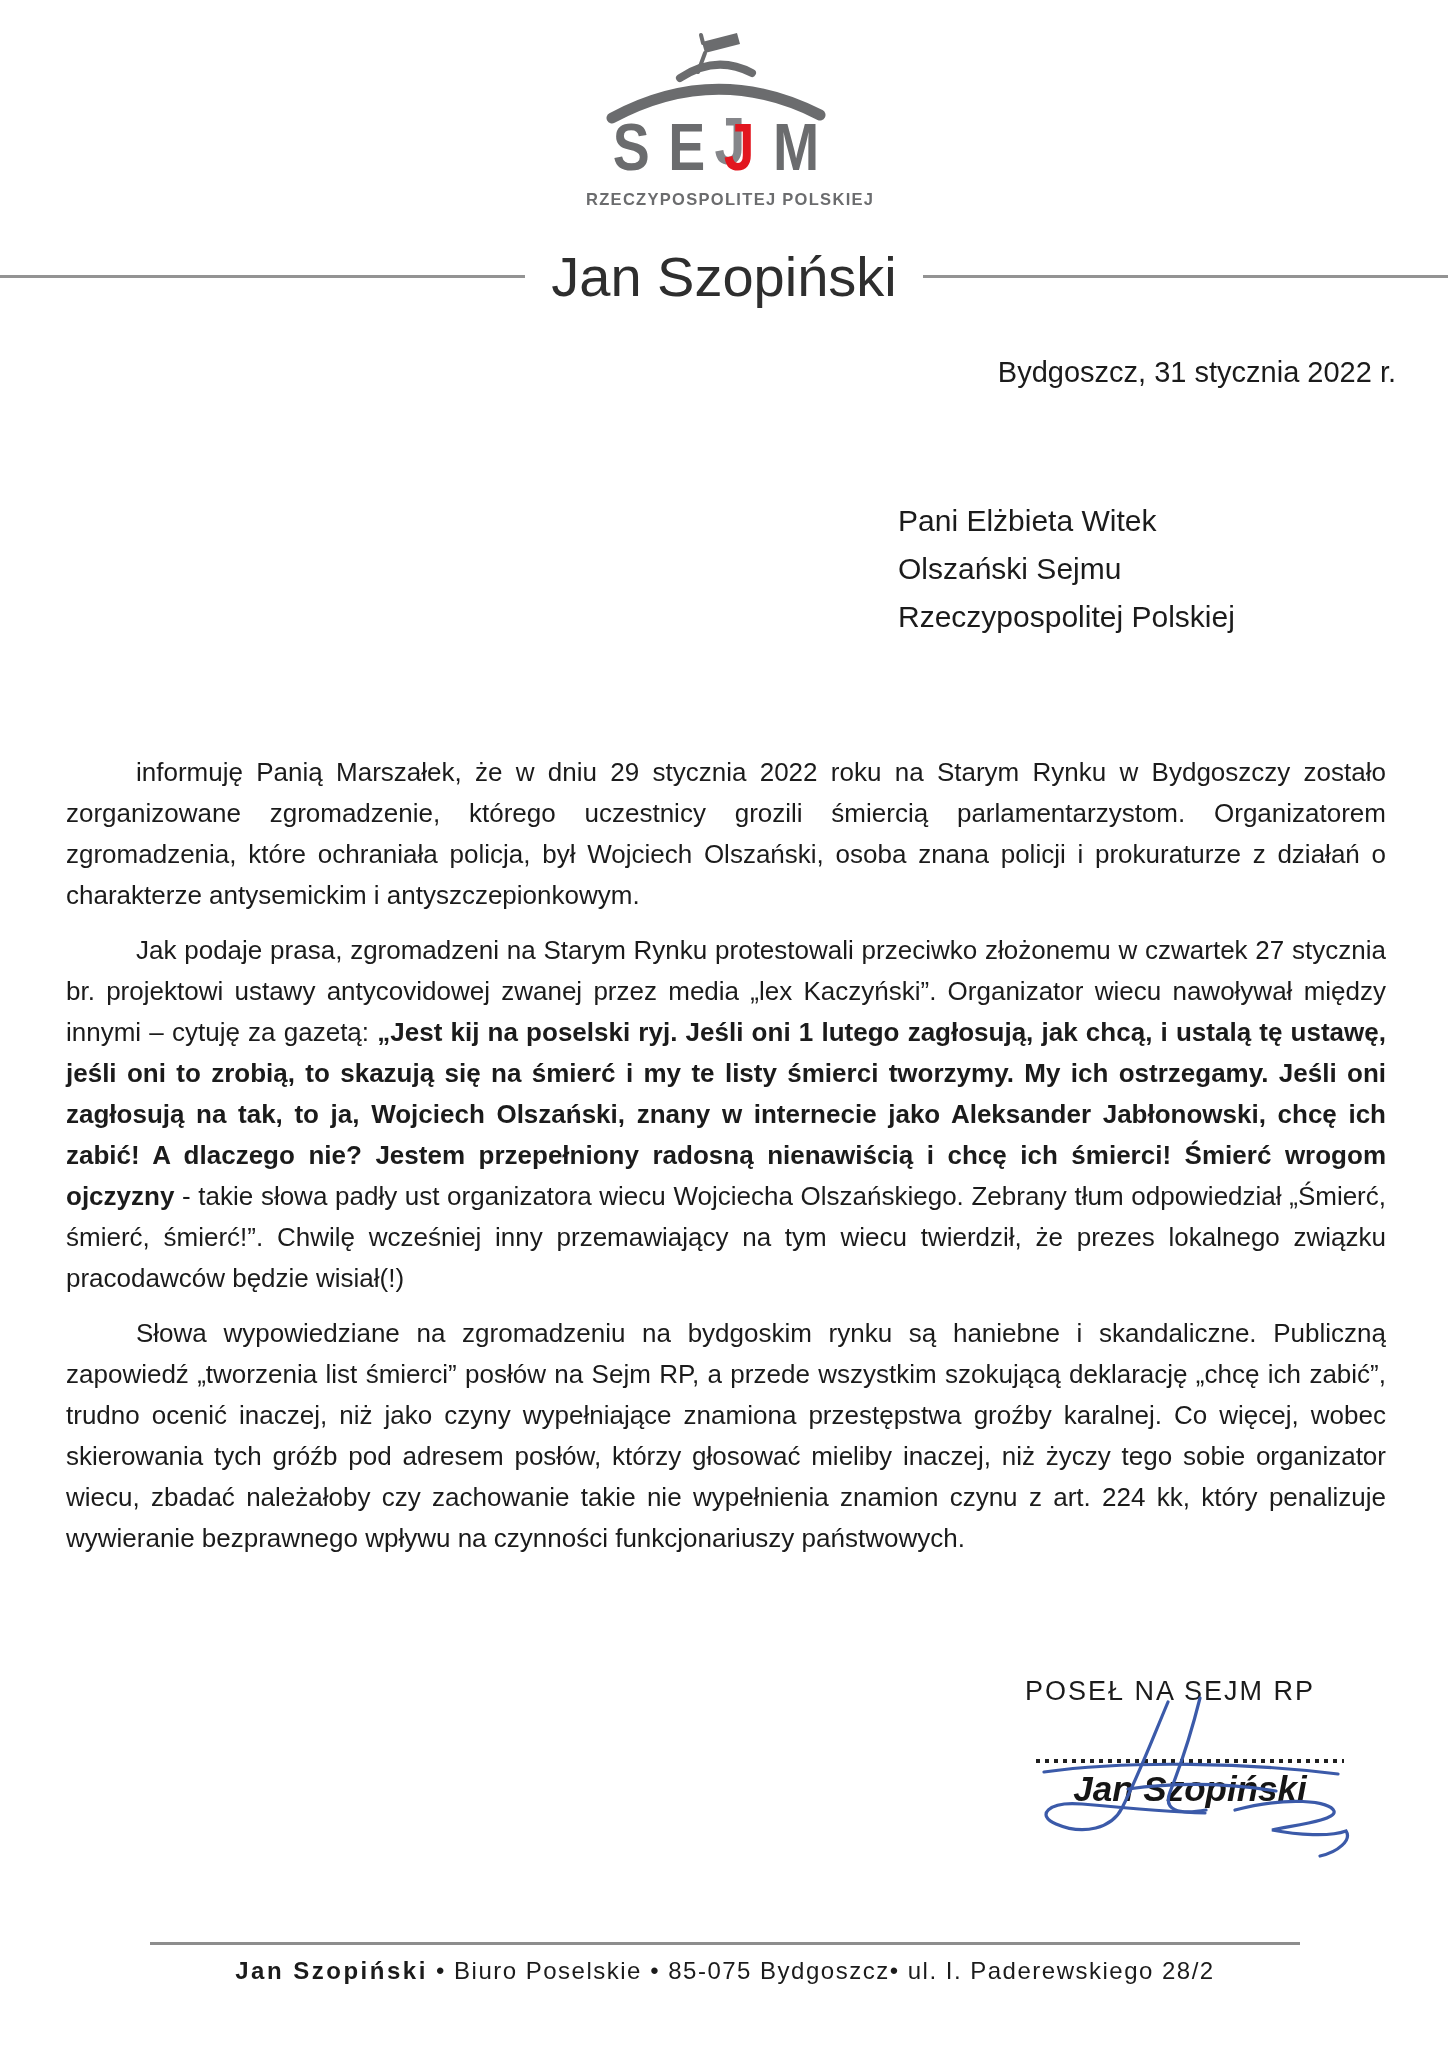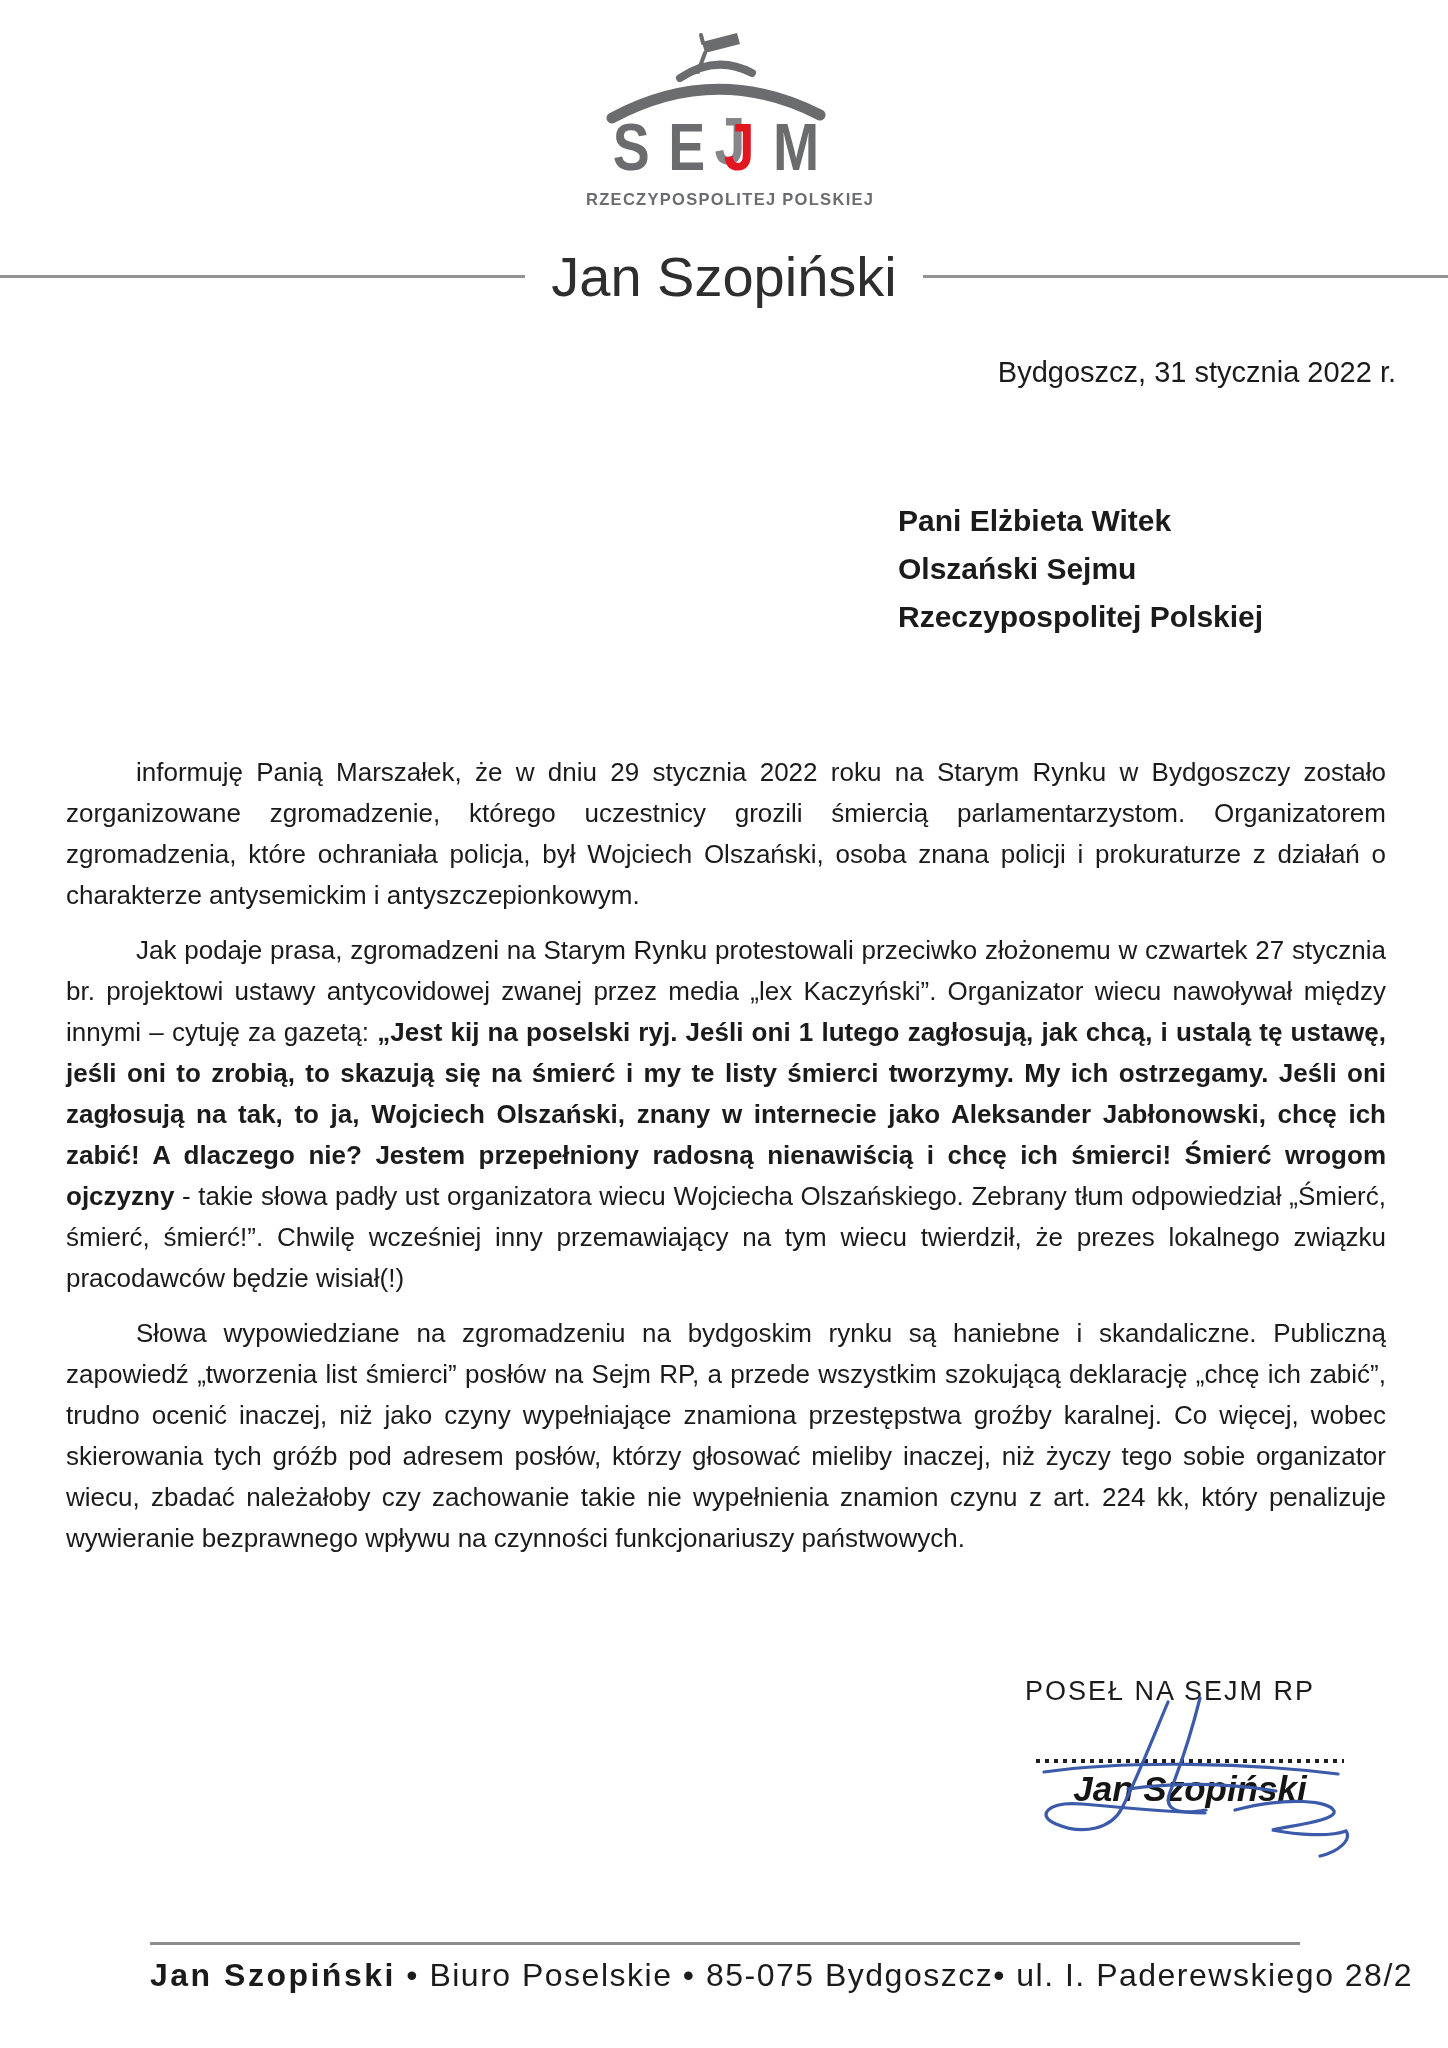--- a/index.html
+++ b/index.html
@@ -80,21 +80,21 @@
     position: absolute;
     top: 356px;
     right: 52px;
     font-size: 29px;
   }
   .recipient {
     position: absolute;
     left: 898px;
     top: 497px;
     font-size: 30px;
-    font-weight: 700;
+    font-weight: 400;
     line-height: 48px;
   }
 
   
   .body {
     position: absolute;
     left: 66px;
     top: 752px;
     width: 1320px;
     font-size: 26px;
@@ -147,21 +147,21 @@
   .footer {
     position: absolute;
     left: 150px;
     top: 1942px;
     width: 1150px;
   }
   .frule { height: 3px; background: #8d8d8d; }
   .ftext {
     margin-top: 12px;
     text-align: center;
-    font-size: 32px;
+    font-size: 24px;
     letter-spacing: 1.5px;
     white-space: nowrap;
     color: var(--text);
   }
   .fname { font-weight: 700; letter-spacing: 2.5px; }
 </style>
 </head>
 <body>
 
 <div class="page">

